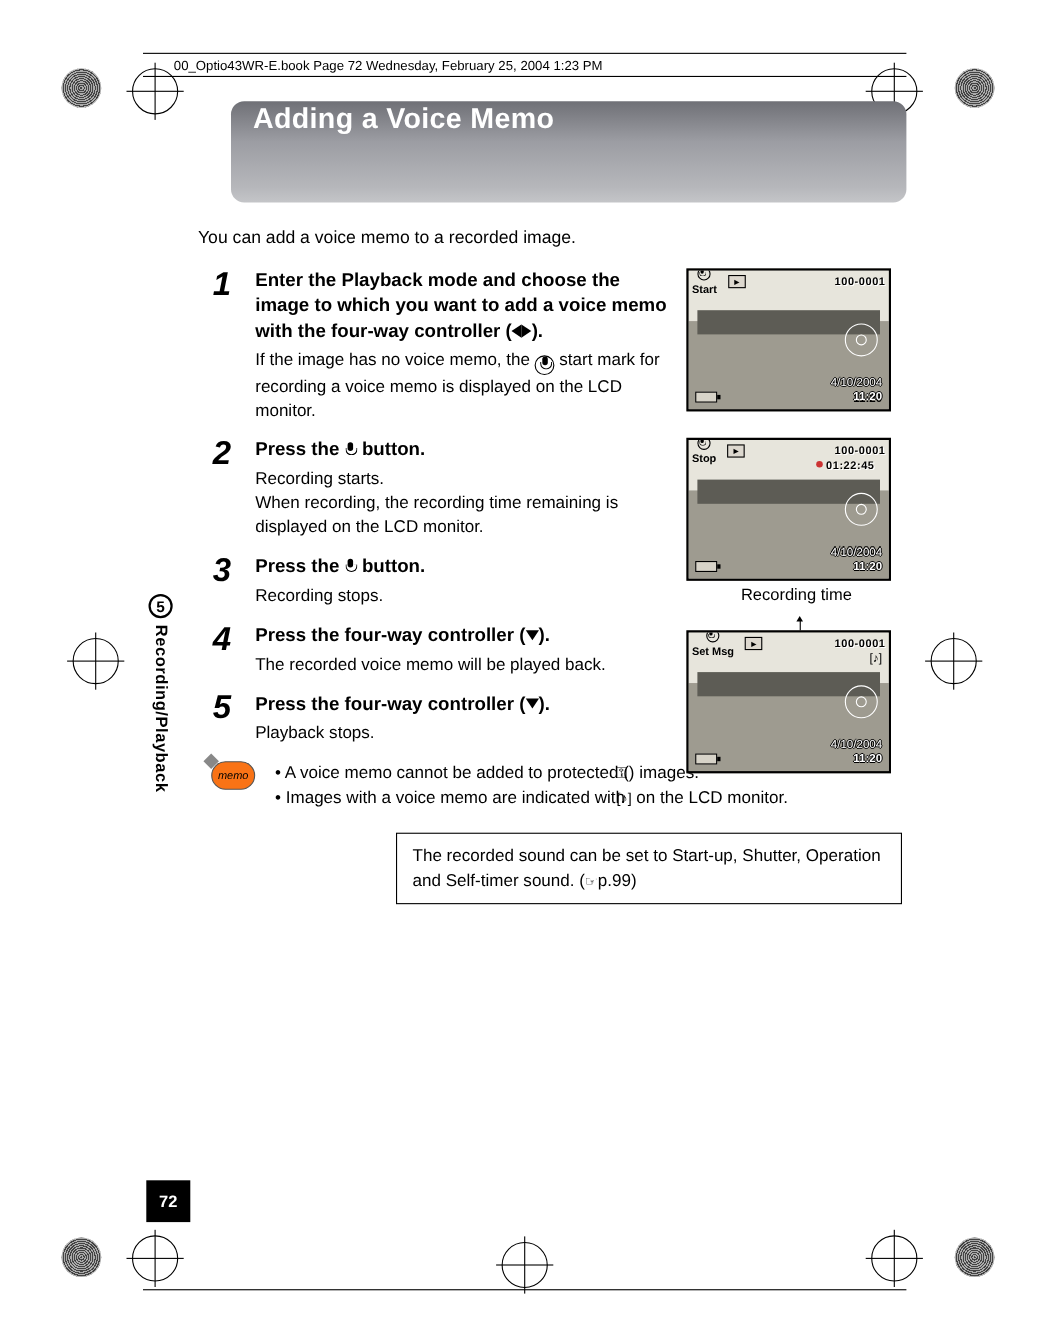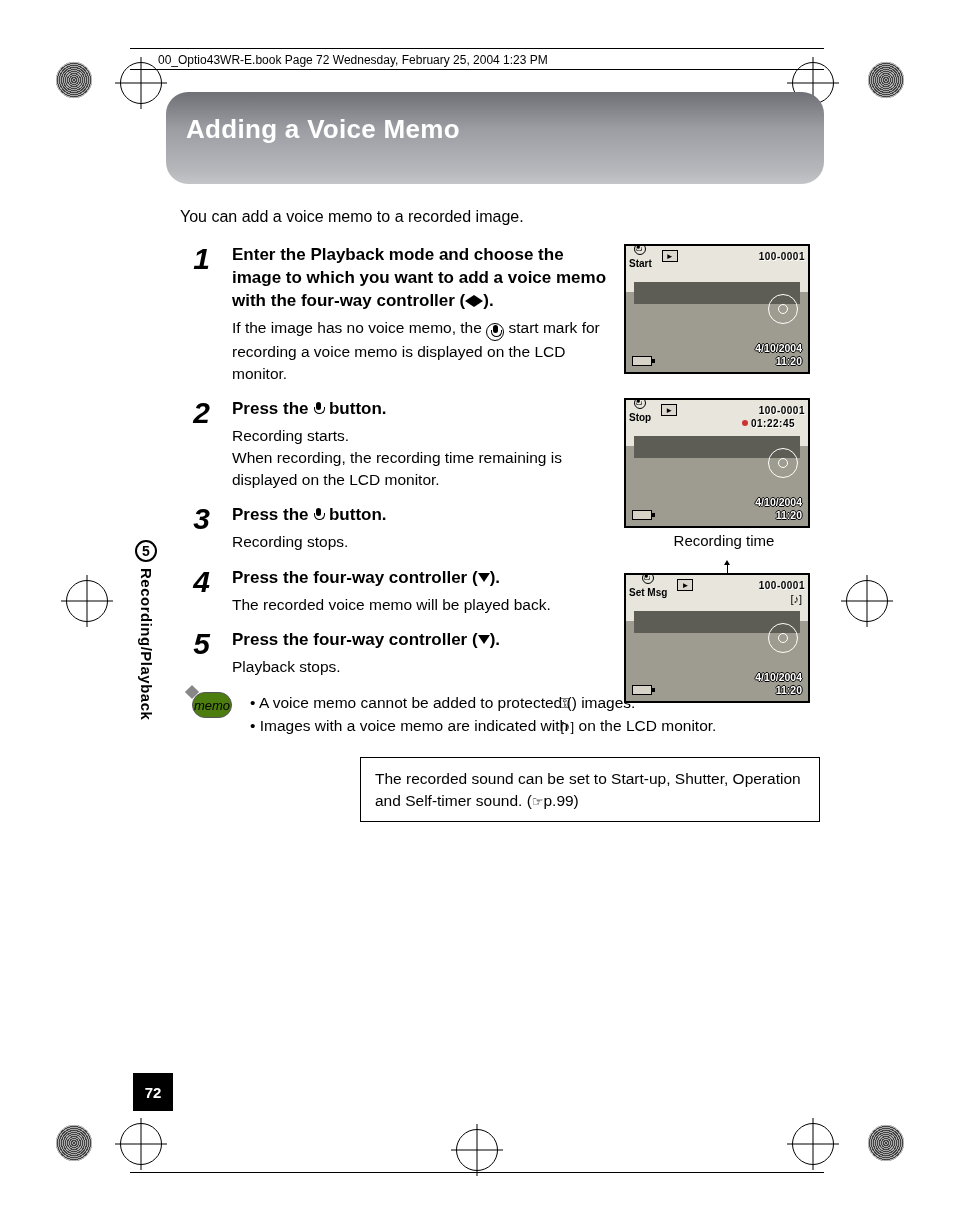--- a/index.html
+++ b/index.html
@@ -62,25 +62,25 @@
     margin-left: 28px;
     margin-bottom: 2px;
   }
   .header-rule {
     border-bottom: 1px solid #000;
     margin-bottom: 22px;
   }
 
   .title-bar {
     position: relative;
-    margin-left: 36px;
+    margin-left: 80px;
     height: 92px;
-    border-radius: 22px;
+    border-radius: 12px;
     background: linear-gradient(#6f7076, #9c9da3 40%, #b6b7bb 85%, #c4c5c8);
-    padding: 22px 20px;
+    padding: 0 20px;
     color: #fff;
   }
   .title-bar h1 {
     font-size: 26px;
     font-weight: bold;
     letter-spacing: 0.3px;
   }
 
   .content {
     margin-left: 50px;
@@ -161,21 +161,21 @@
   .lcd .note { position:absolute; right:6px; top:18px; font-size:11px; }
   .lcd .batt {
     position:absolute; left:6px; bottom:6px; width:20px; height:10px;
     border:1px solid #000; background:#d7d3c8;
   }
   .lcd .batt::after {
     content:""; position:absolute; right:-4px; top:2px; width:3px; height:4px;
     background:#000;
   }
   .lcd .date {
-    position:absolute; right:6px; bottom:18px; font-size:10.5px; font-weight:bold;
+    position:absolute; right:6px; bottom:18px; font-size:10.5px; font-weight:normal;
     color:#fff; text-shadow: 1px 0 #000, -1px 0 #000, 0 1px #000, 0 -1px #000; margin-top: 20px;
   }
   .lcd .time {
     position:absolute; right:6px; bottom:5px; font-size:10.5px; font-weight:bold;
     color:#fff; text-shadow: 1px 0 #000, -1px 0 #000, 0 1px #000, 0 -1px #000;
   }
   .lcd .dpad {
     position:absolute; right:10px; top:48px; width:30px; height:30px;
     border:1.5px solid #fff; border-radius:50%;
   }
@@ -226,21 +226,21 @@
     letter-spacing: 0.5px;
     margin: 0 auto;
   }
 
   .memo-row {
     display:flex; gap:18px; margin-top:6px; align-items:flex-start;
     margin-left: 12px;
   }
   .memo-badge {
     width:40px; height:26px; border:1px solid #555; border-radius:13px;
-    background:#4d7c0f; font-size:13px; display:flex; align-items:center;
+    background:#f97316; font-size:10px; display:flex; align-items:center;
     justify-content:center; font-style:italic; position:relative;
   }
   .memo-badge::before{
     content:""; position:absolute; left:-6px; top:-6px; width:10px; height:10px;
     background:#888; transform:rotate(45deg);
   }
   .memo-list { font-size:15.5px; line-height:1.45; }
   .memo-list li { list-style:none; text-indent:-12px; padding-left:12px; }
   .memo-list li::before { content:"•  "; }
 

